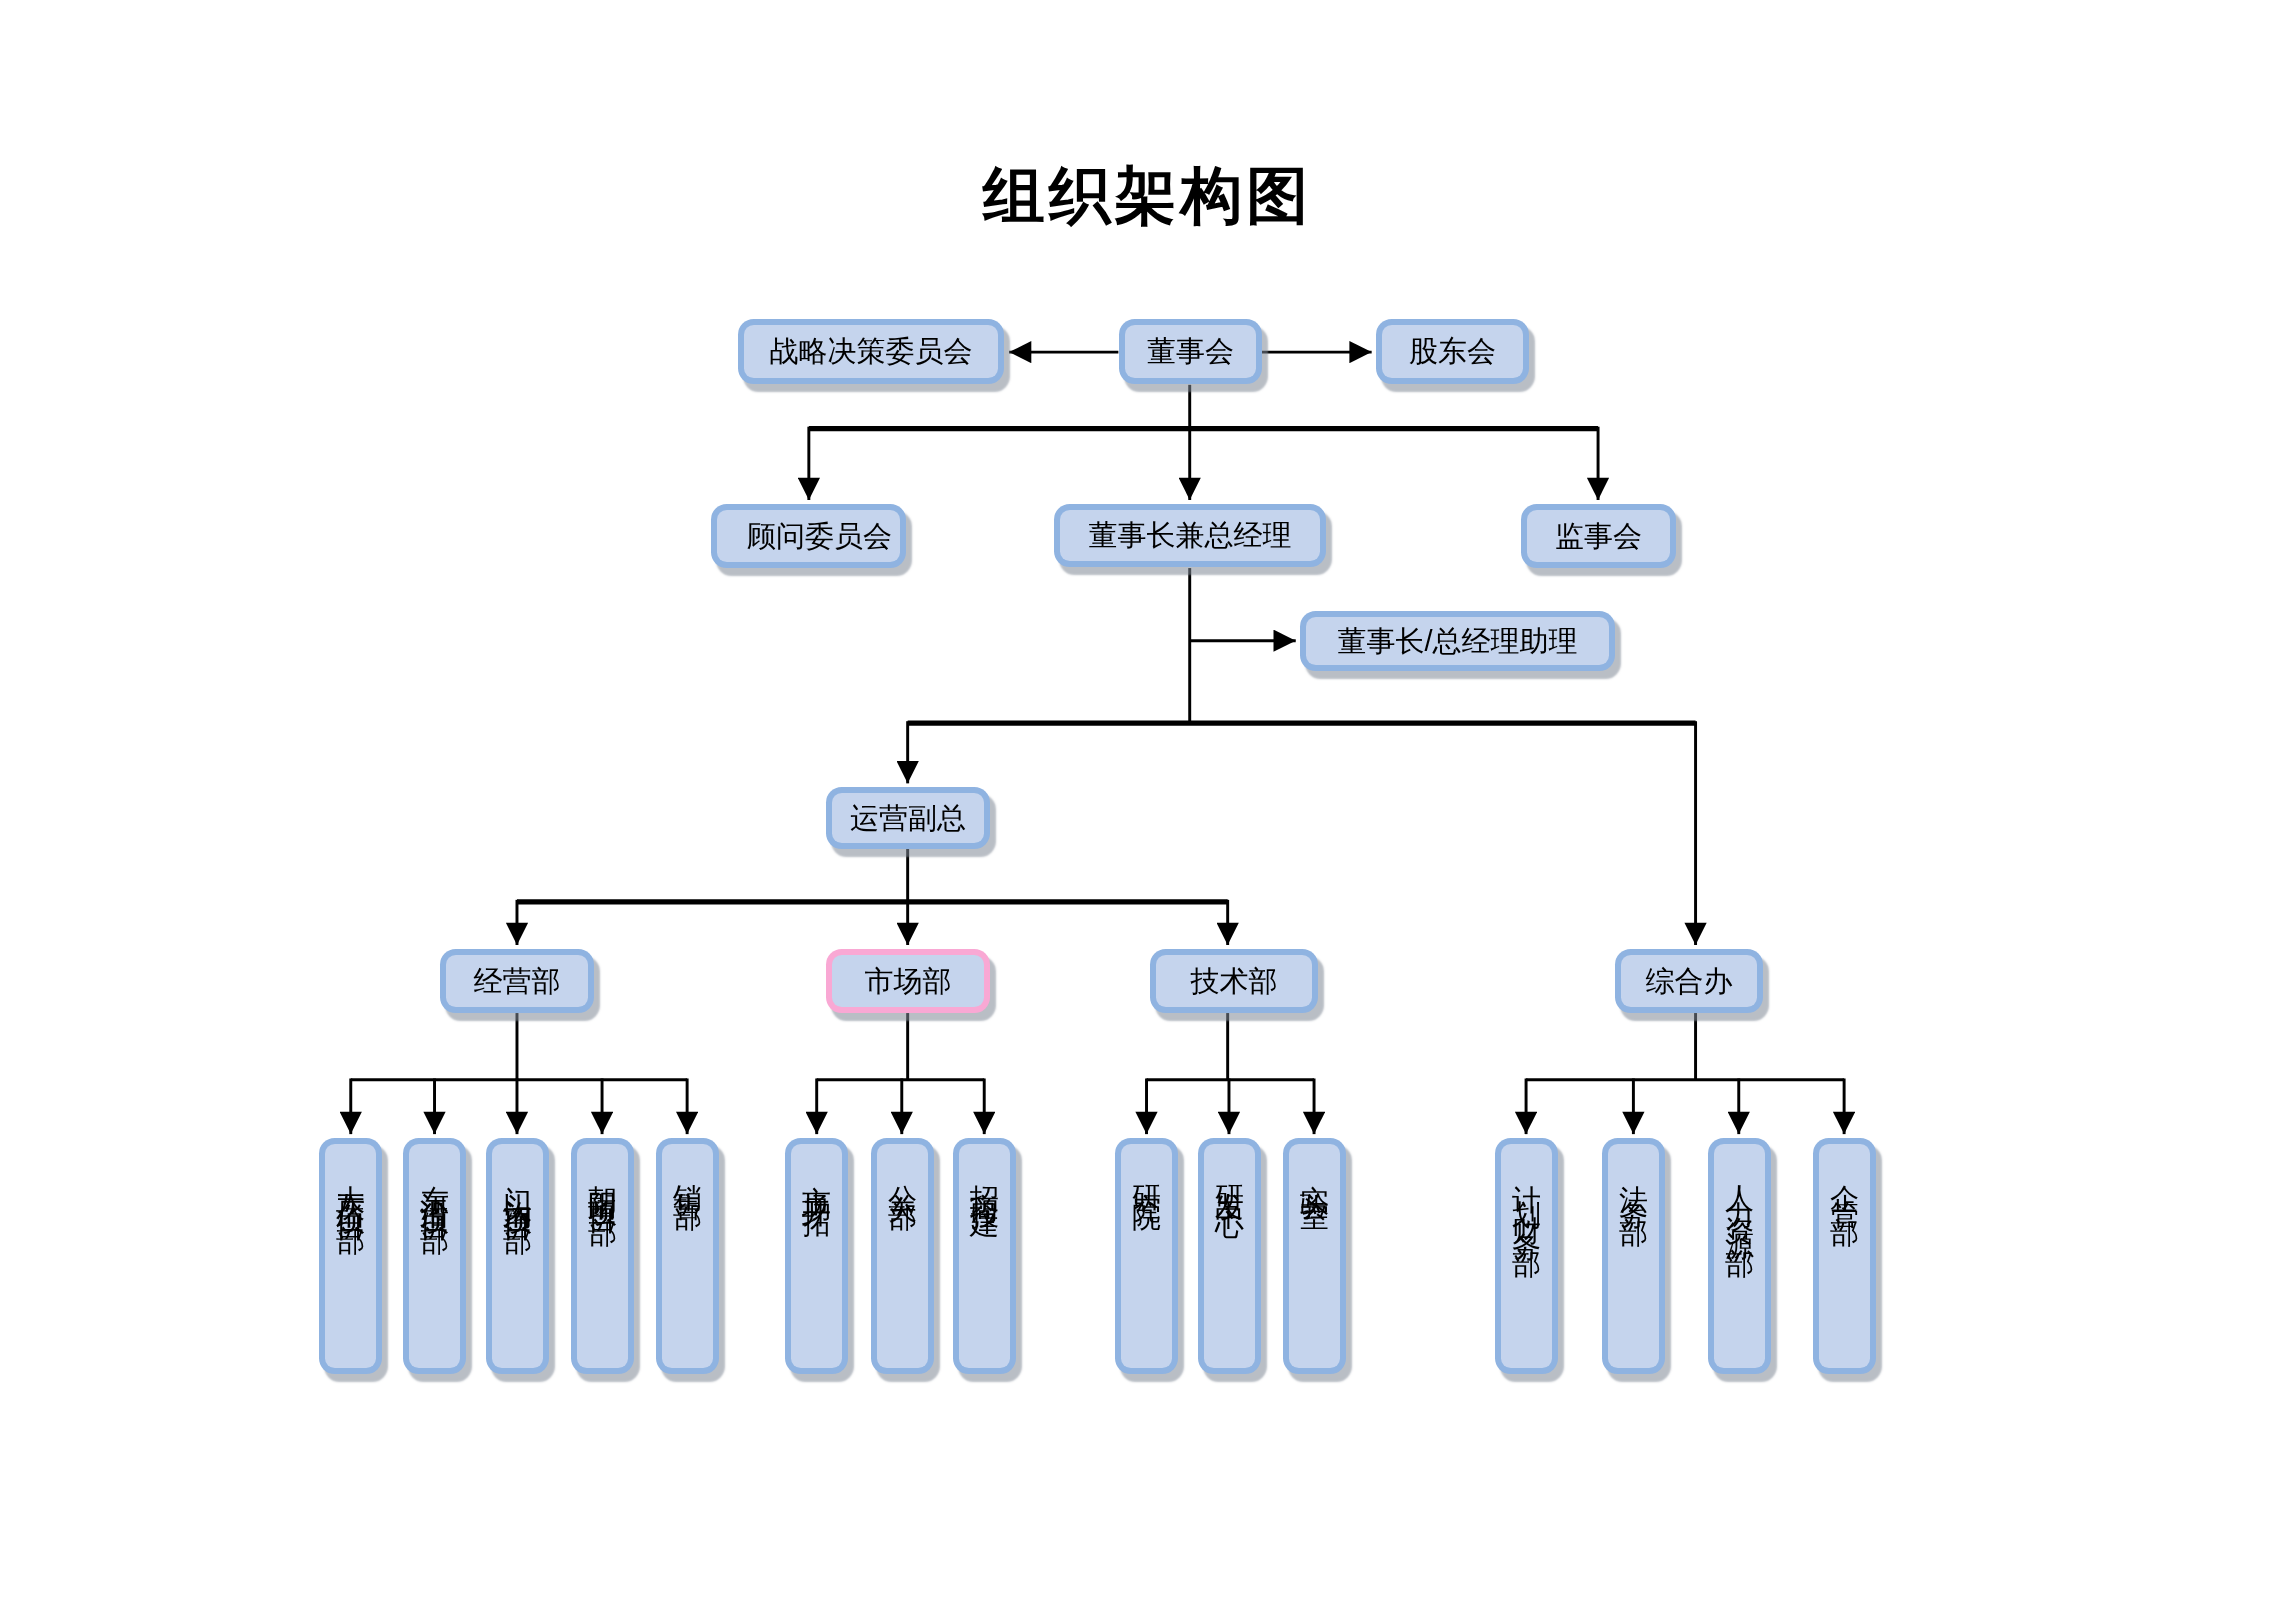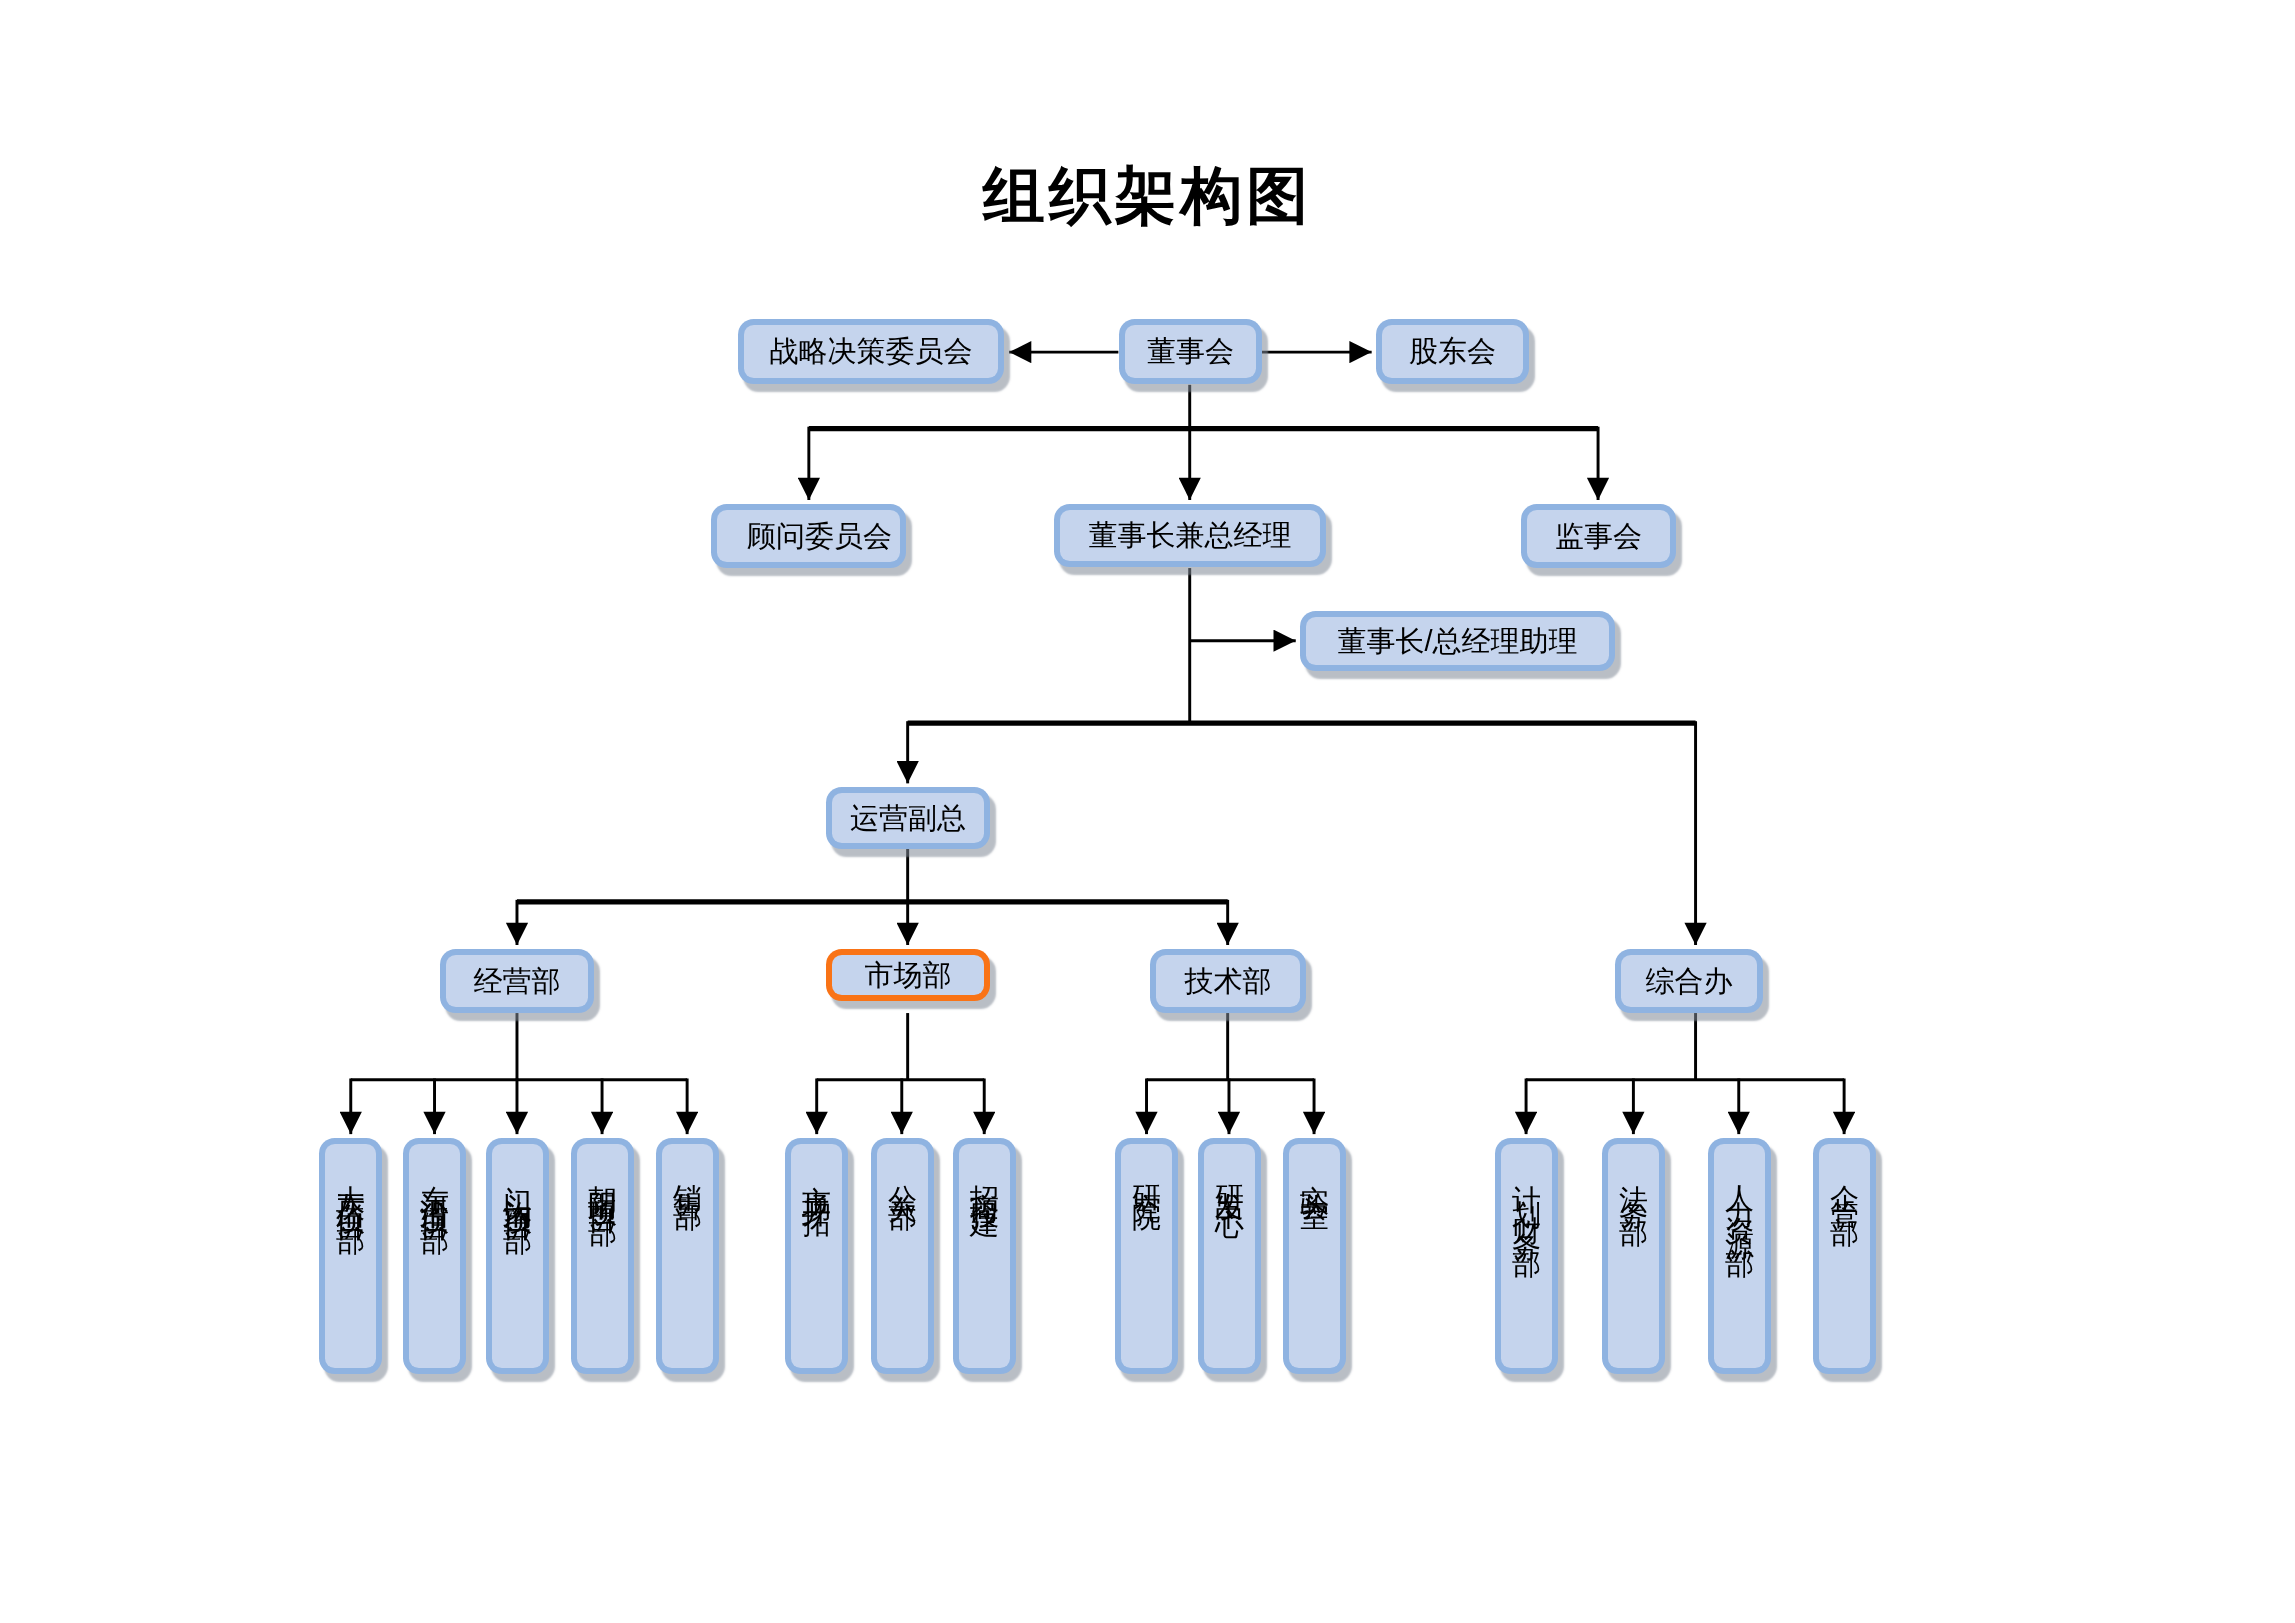--- a/index.html
+++ b/index.html
@@ -110,26 +110,26 @@
       <div class="box" style="left: 826px; top: 787px; width: 164px; height: 62px; background: rgb(143, 179, 225);">
         <div class="fill" style="background: rgb(197, 212, 237);">
           <span class="lbl">运营副总</span>
         </div>
       </div>
       <div class="box" style="left: 440px; top: 949px; width: 154px; height: 64px; background: rgb(143, 179, 225);">
         <div class="fill" style="background: rgb(197, 212, 237);">
           <span class="lbl">经营部</span>
         </div>
       </div>
-      <div class="box" style="left: 826px; top: 949px; width: 164px; height: 52px; background: #f97316;">
+      <div class="box" style="left: 826px; top: 949px; width: 164px; height: 64px; background: #f9a8d4;">
         <div class="fill" style="background: rgb(197, 212, 237);">
           <span class="lbl">市场部</span>
         </div>
       </div>
-      <div class="box" style="left: 1150px; top: 949px; width: 156px; height: 64px; background: rgb(143, 179, 225);">
+      <div class="box" style="left: 1150px; top: 949px; width: 156px; height: 64px; background: rgb(143, 179, 225); padding-left: 12px;">
         <div class="fill" style="background: rgb(197, 212, 237);">
           <span class="lbl">技术部</span>
         </div>
       </div>
       <div class="box" style="left: 1615px; top: 949px; width: 148px; height: 64px; background: rgb(143, 179, 225);">
         <div class="fill" style="background: rgb(197, 212, 237);">
           <span class="lbl">综合办</span>
         </div>
       </div>
       <div class="box v" style="left: 319px; top: 1138px; width: 63px; height: 236px; background: rgb(143, 179, 225);">

